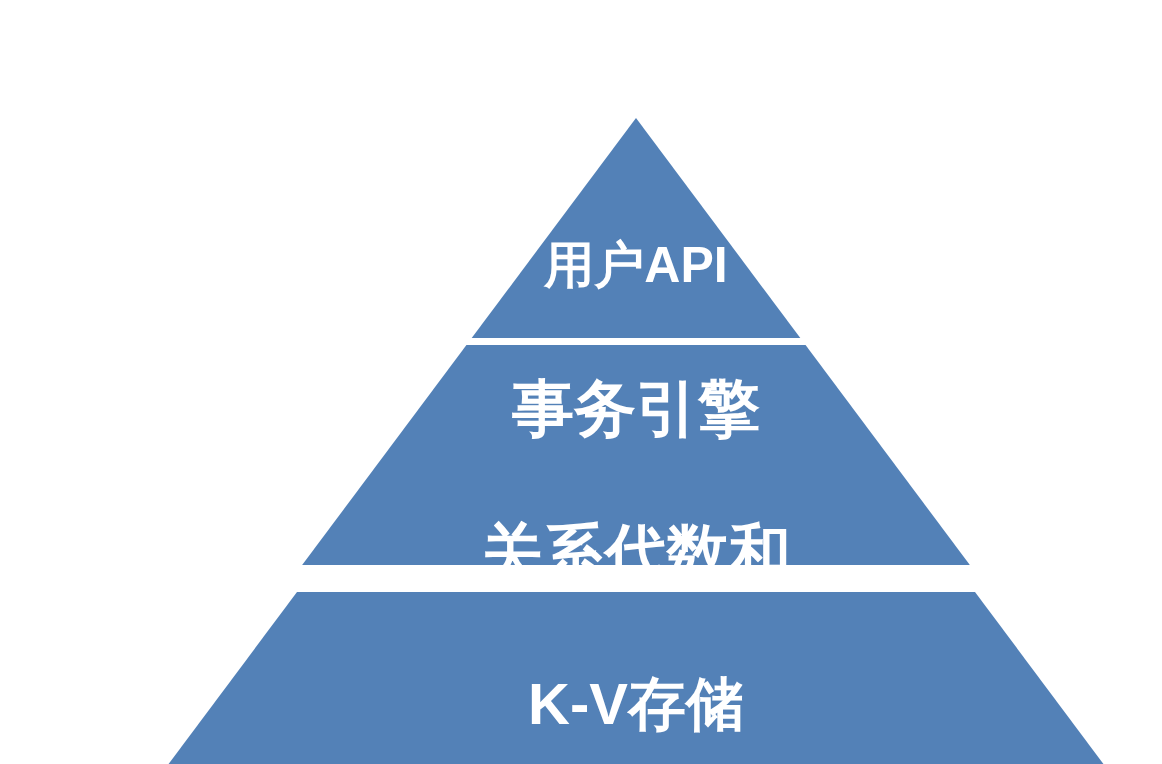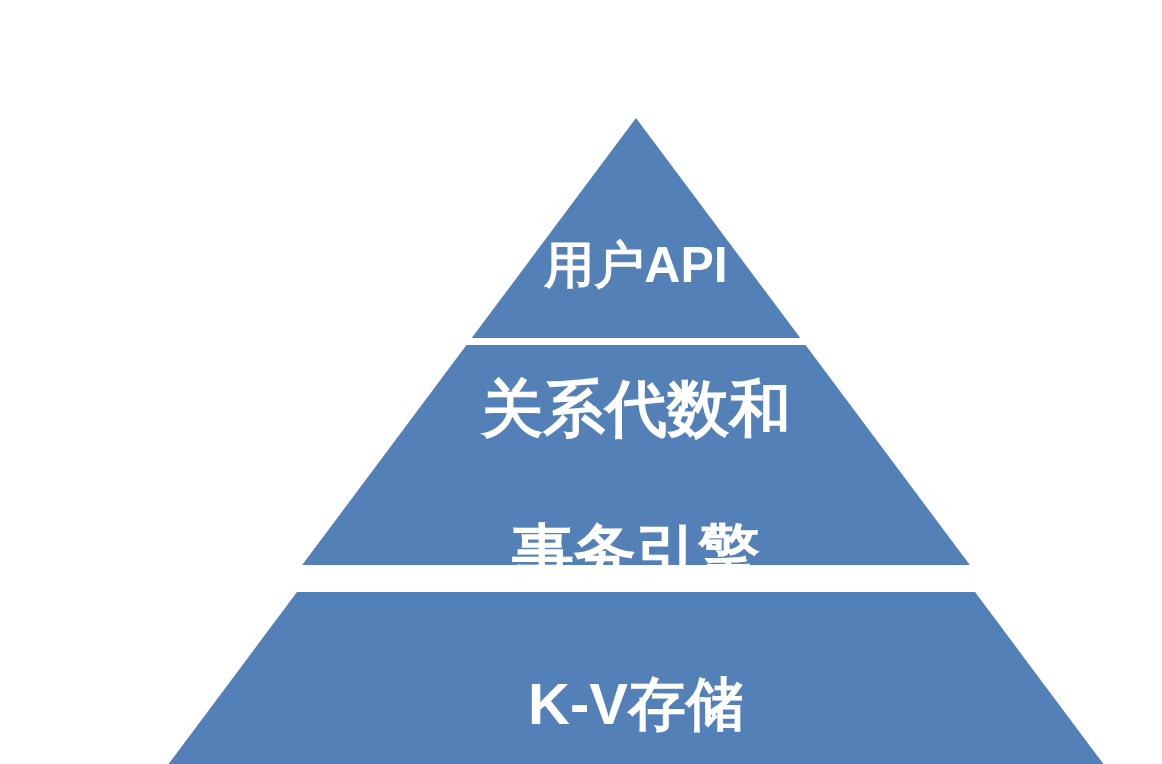--- a/index.html
+++ b/index.html
@@ -79,22 +79,22 @@
 <body>
 
 <div class="canvas">
   <div class="pyramid">
 
     <div class="tier tier-top">
       <span class="tier-label">用户API</span>
     </div>
 
     <div class="tier tier-middle">
+      <span class="tier-label">事务引擎</span>
       <span class="tier-label">关系代数和</span>
-      <span class="tier-label">事务引擎</span>
     </div>
 
     <div class="tier tier-bottom">
       <span class="tier-label">K-V存储</span>
     </div>
 
   </div>
 </div>
 
 </body></html>

